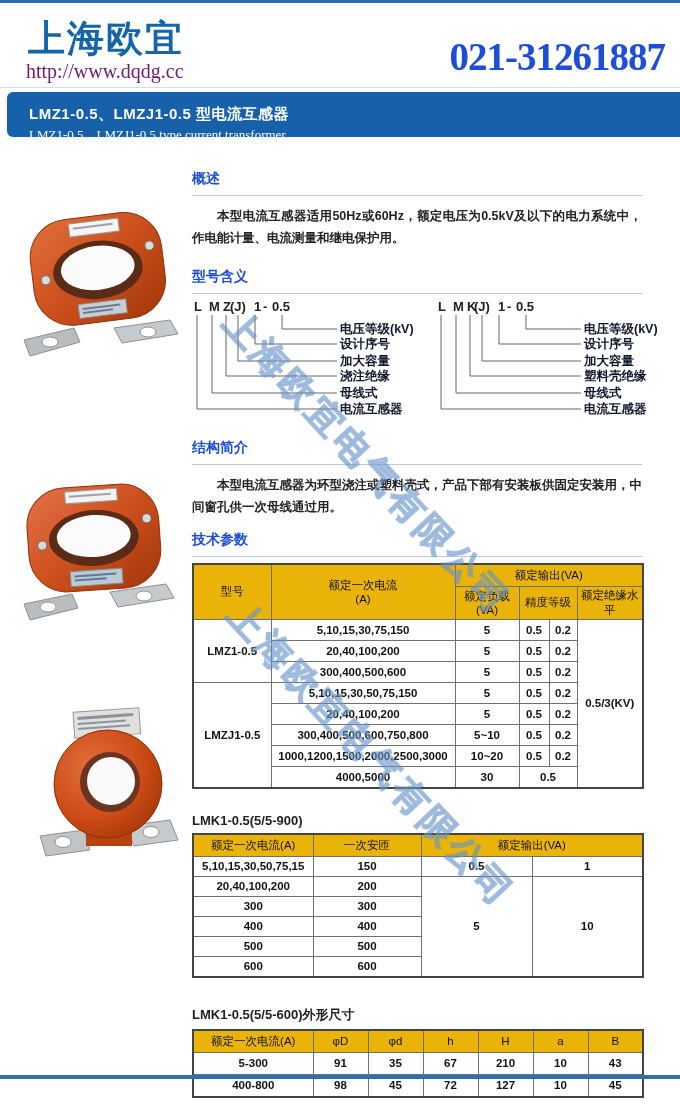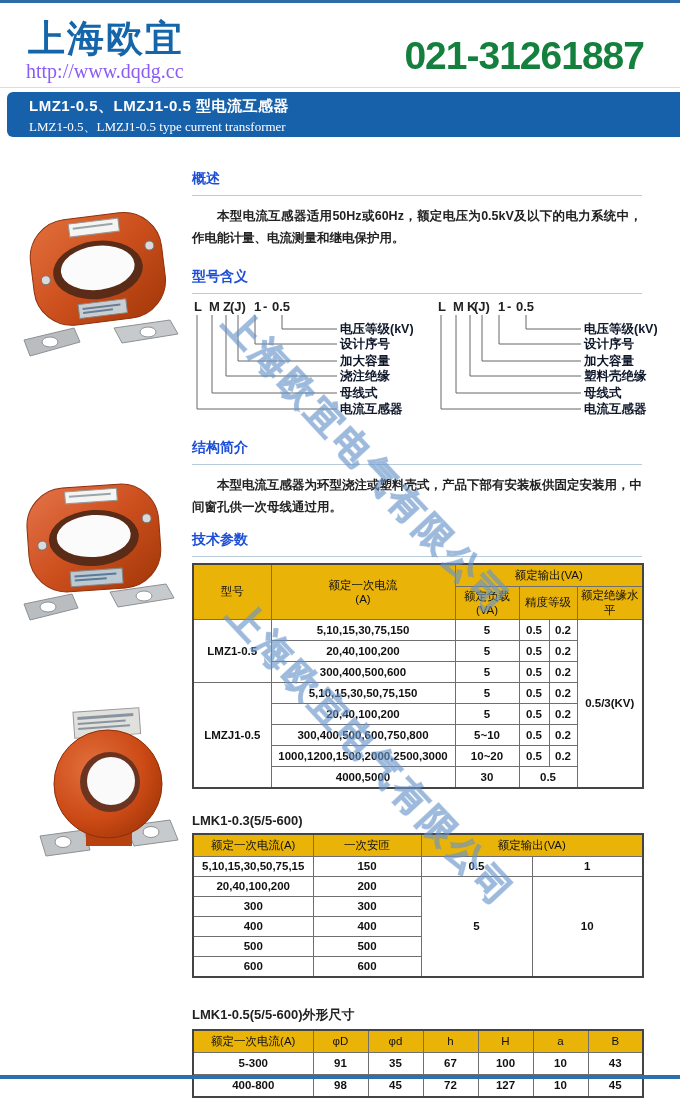--- a/index.html
+++ b/index.html
@@ -2,26 +2,26 @@
 <html><head>
 <meta charset="utf-8">
 <style>
   html,body { margin:0; padding:0; background:#fff; font-family:"Liberation Sans","DejaVu Sans",sans-serif; }
   .page { position:relative; width:680px; height:1115px; background:#fff; overflow:hidden; }
 
   .top-strip { position:absolute; top:0; left:0; right:0; height:3px; background:#2e6ca8; }
   .bottom-line { position:absolute; top:1075px; left:0; right:0; height:4px; background:#2e6fae; }
 
   .logo { position:absolute; left:28px; top:14px; font-size:37px; font-weight:bold; color:#1565ab; letter-spacing:2px; }
-  .url  { position:absolute; left:26px; top:60px; font-family:"Liberation Serif","DejaVu Serif",serif; font-size:20px; color:#8b5cf6; text-decoration:none;text-align:right; }
-  .phone{ position:absolute; right:36px; top:34px; font-size:39px; font-weight:bold; color:#15803d; letter-spacing:-1px; }
+  .url  { position:absolute; left:26px; top:60px; font-family:"Liberation Serif","DejaVu Serif",serif; font-size:20px; color:#701a75; text-decoration:none;text-align:right; }
+  .phone{ position:absolute; right:15px; top:34px; font-size:39px; font-weight:bold; color:#1d4ed8; letter-spacing:-1px;font-family:Liberation Serif, serif; }
   .header-divider { position:absolute; top:87px; left:0; right:0; height:1px; background:#cfe0ee; }
 
   .banner { position:absolute; top:92px; left:7px; right:0; height:45px; background:#1761ab; border-radius:6px 0 0 6px; color:#fff; padding-left:22px; box-sizing:border-box; }
-  .banner-zh { font-size:15px; font-weight:bold; padding-top:5px; letter-spacing:0.5px; }
+  .banner-zh { font-size:15px; font-weight:bold; padding-top:5px; letter-spacing:0.5px;margin-top:8px; }
   .banner-en { font-size:13px; font-family:"Liberation Serif","DejaVu Serif",serif; margin-top:2px; }
 
   .photo { position:absolute; }
 
   .content { position:absolute; left:192px; top:160px; width:450px; }
   .sec-head { font-size:14px; font-weight:bold; color:#1d4ed8; padding-bottom:7px; border-bottom:1px solid #b9cbd8; }
   .mt10{margin-top:10px;} .mt18{margin-top:18px;} .mt12{margin-top:12px;}
   .para { font-size:12.5px; font-weight:600; color:#222; line-height:1.75; text-indent:2em; margin-top:10px; text-align:justify; }
 
   .diagrams { display:flex; margin-top:5px; height:140px; }
@@ -282,21 +282,21 @@
         <td>0.2</td>
       </tr>
       <tr>
         <td>4000,5000</td>
         <td>30</td>
         <td colspan="2">0.5</td>
       </tr>
     </tbody>
       </table>
 
-    <div class="tbl-title">LMK1-0.3(5/5-600)</div>
+    <div class="tbl-title">LMK1-0.5(5/5-900)</div>
     <table class="t t2">
       <colgroup>
           <col style="width:120px">
           <col style="width:108px">
           <col style="width:111px">
           <col style="width:111px">
         </colgroup>
       <tbody>
           <tr>
         <th>额定一次电流(A)</th>
@@ -353,21 +353,21 @@
         <th>h</th>
         <th>H</th>
         <th>a</th>
         <th>B</th>
       </tr>
       <tr>
         <td>5-300</td>
         <td>91</td>
         <td>35</td>
         <td>67</td>
-        <td>100</td>
+        <td>210</td>
         <td>10</td>
         <td>43</td>
       </tr>
       <tr>
         <td>400-800</td>
         <td>98</td>
         <td>45</td>
         <td>72</td>
         <td>127</td>
         <td>10</td>

